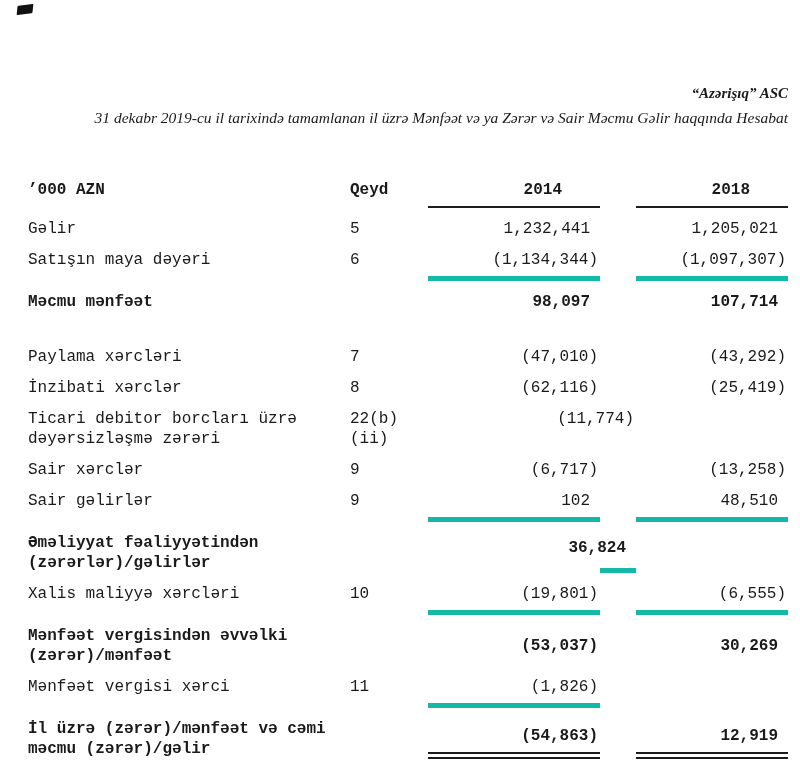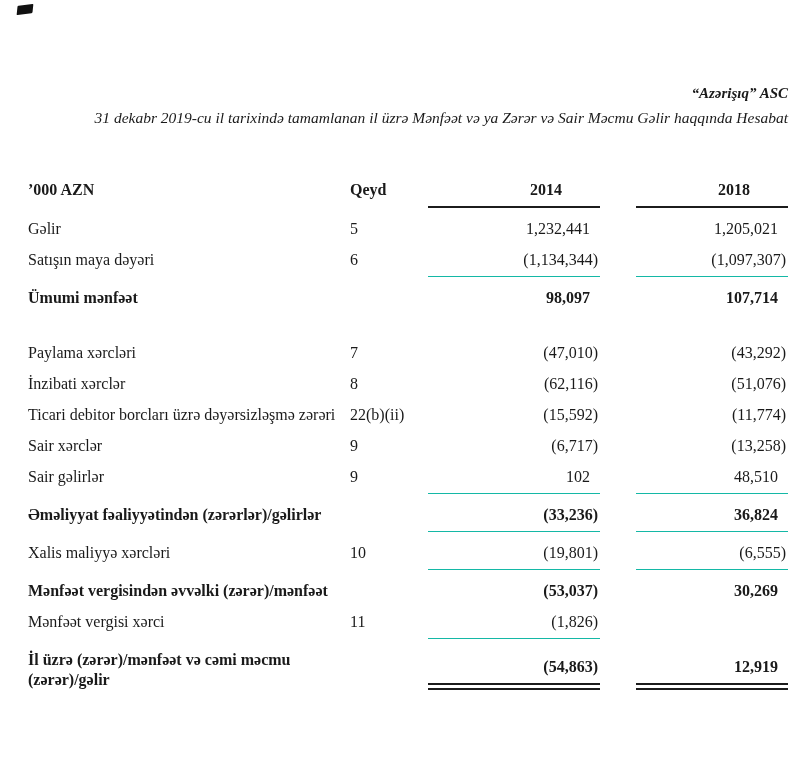--- a/index.html
+++ b/index.html
@@ -43,20 +43,21 @@
     font-family: Liberation Serif, serif;
   }
   .subtitle {
     font-style: italic;
     font-size: 15.5px;
     line-height: 20px;
     margin-top: 5px;
   }
   .fin-table {
     margin: 46px 0 0 28px;
+    font-family: Liberation Mono, monospace;
   }
   .row {
     display: grid;
     grid-template-columns: 322px 78px 172px 36px 152px;
     padding: 6px 0 5px;
   }
   .c {
     font-size: 16px;
     line-height: 20px;
   }
@@ -73,21 +74,21 @@
   .amt.neg { padding-right: 2px; }
   .center .amt { align-items: center; }
   .bold .c { font-weight: bold; }
   .head .c { font-weight: bold; }
   .head .amt {
     border-bottom: 2px solid #1c1c1c;
     padding-bottom: 6px;
     padding-right: 38px;
   }
   .ruled .amt {
-    border-bottom: 1px solid #14b8a6;
+    border-bottom: 5px solid #14b8a6;
     padding-bottom: 6px;
   }
   .dbl .amt {
     border-bottom: 7px double #1c1c1c;
     padding-bottom: 0;
     text-align: right;
   }
   .gap-after { margin-bottom: 24px; }
 </style>
 </head>
@@ -122,47 +123,46 @@
 
     <div class="row ruled">
       <div class="c label">Satışın maya dəyəri</div>
       <div class="c qeyd">6</div>
       <div class="c amt neg">(1,134,344)</div>
       <div class="c sp"></div>
       <div class="c amt neg">(1,097,307)</div>
     </div>
 
     <div class="row bold gap-after">
-      <div class="c label">Ümumi mənfəət</div>
+      <div class="c label">Məcmu mənfəət</div>
       <div class="c qeyd"></div>
       <div class="c amt">98,097</div>
       <div class="c sp"></div>
       <div class="c amt">107,714</div>
     </div>
 
     <div class="row">
       <div class="c label">Paylama xərcləri</div>
       <div class="c qeyd">7</div>
       <div class="c amt neg">(47,010)</div>
       <div class="c sp"></div>
       <div class="c amt neg">(43,292)</div>
     </div>
 
     <div class="row">
       <div class="c label">İnzibati xərclər</div>
       <div class="c qeyd">8</div>
       <div class="c amt neg">(62,116)</div>
       <div class="c sp"></div>
-      <div class="c amt neg">(51,076)</div>
+      <div class="c amt neg">(25,419)</div>
     </div>
 
     <div class="row">
       <div class="c label">Ticari debitor borcları üzrə dəyərsizləşmə zərəri</div>
       <div class="c qeyd">22(b)(ii)</div>
-      <div class="c amt neg">(15,592)</div>
       <div class="c sp"></div>
       <div class="c amt neg">(11,774)</div>
     </div>
 
     <div class="row">
       <div class="c label">Sair xərclər</div>
       <div class="c qeyd">9</div>
       <div class="c amt neg">(6,717)</div>
       <div class="c sp"></div>
       <div class="c amt neg">(13,258)</div>
@@ -172,21 +172,20 @@
       <div class="c label">Sair gəlirlər</div>
       <div class="c qeyd">9</div>
       <div class="c amt">102</div>
       <div class="c sp"></div>
       <div class="c amt">48,510</div>
     </div>
 
     <div class="row bold ruled center">
       <div class="c label">Əməliyyat fəaliyyətindən (zərərlər)/gəlirlər</div>
       <div class="c qeyd"></div>
-      <div class="c amt neg">(33,236)</div>
       <div class="c sp"></div>
       <div class="c amt">36,824</div>
     </div>
 
     <div class="row ruled">
       <div class="c label">Xalis maliyyə xərcləri</div>
       <div class="c qeyd">10</div>
       <div class="c amt neg">(19,801)</div>
       <div class="c sp"></div>
       <div class="c amt neg">(6,555)</div>

